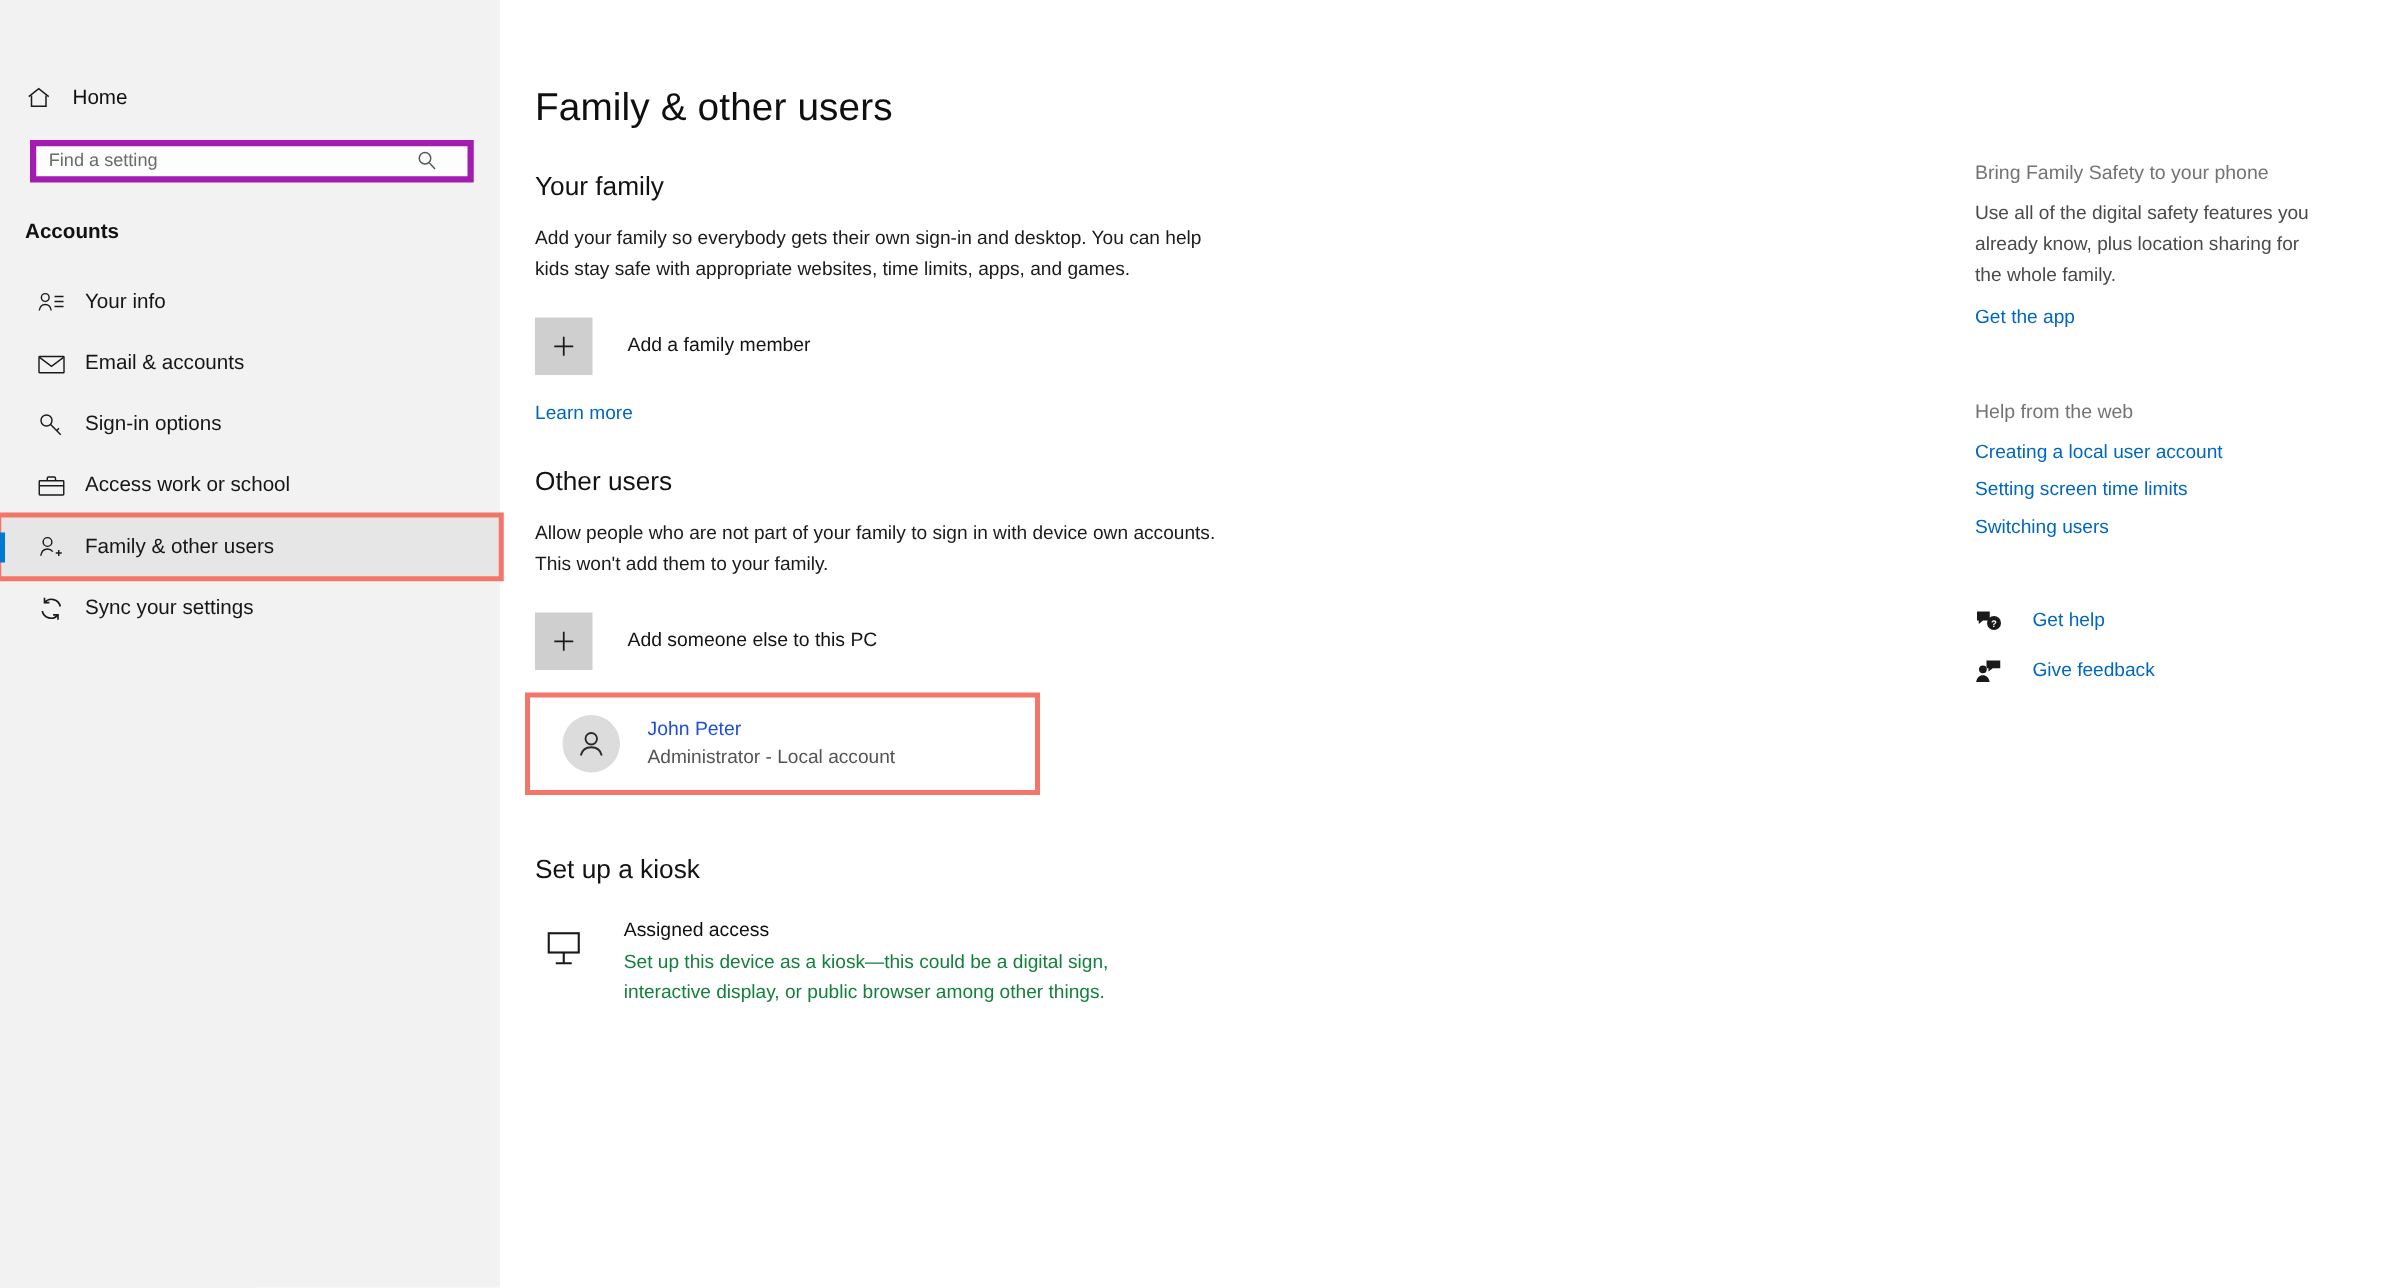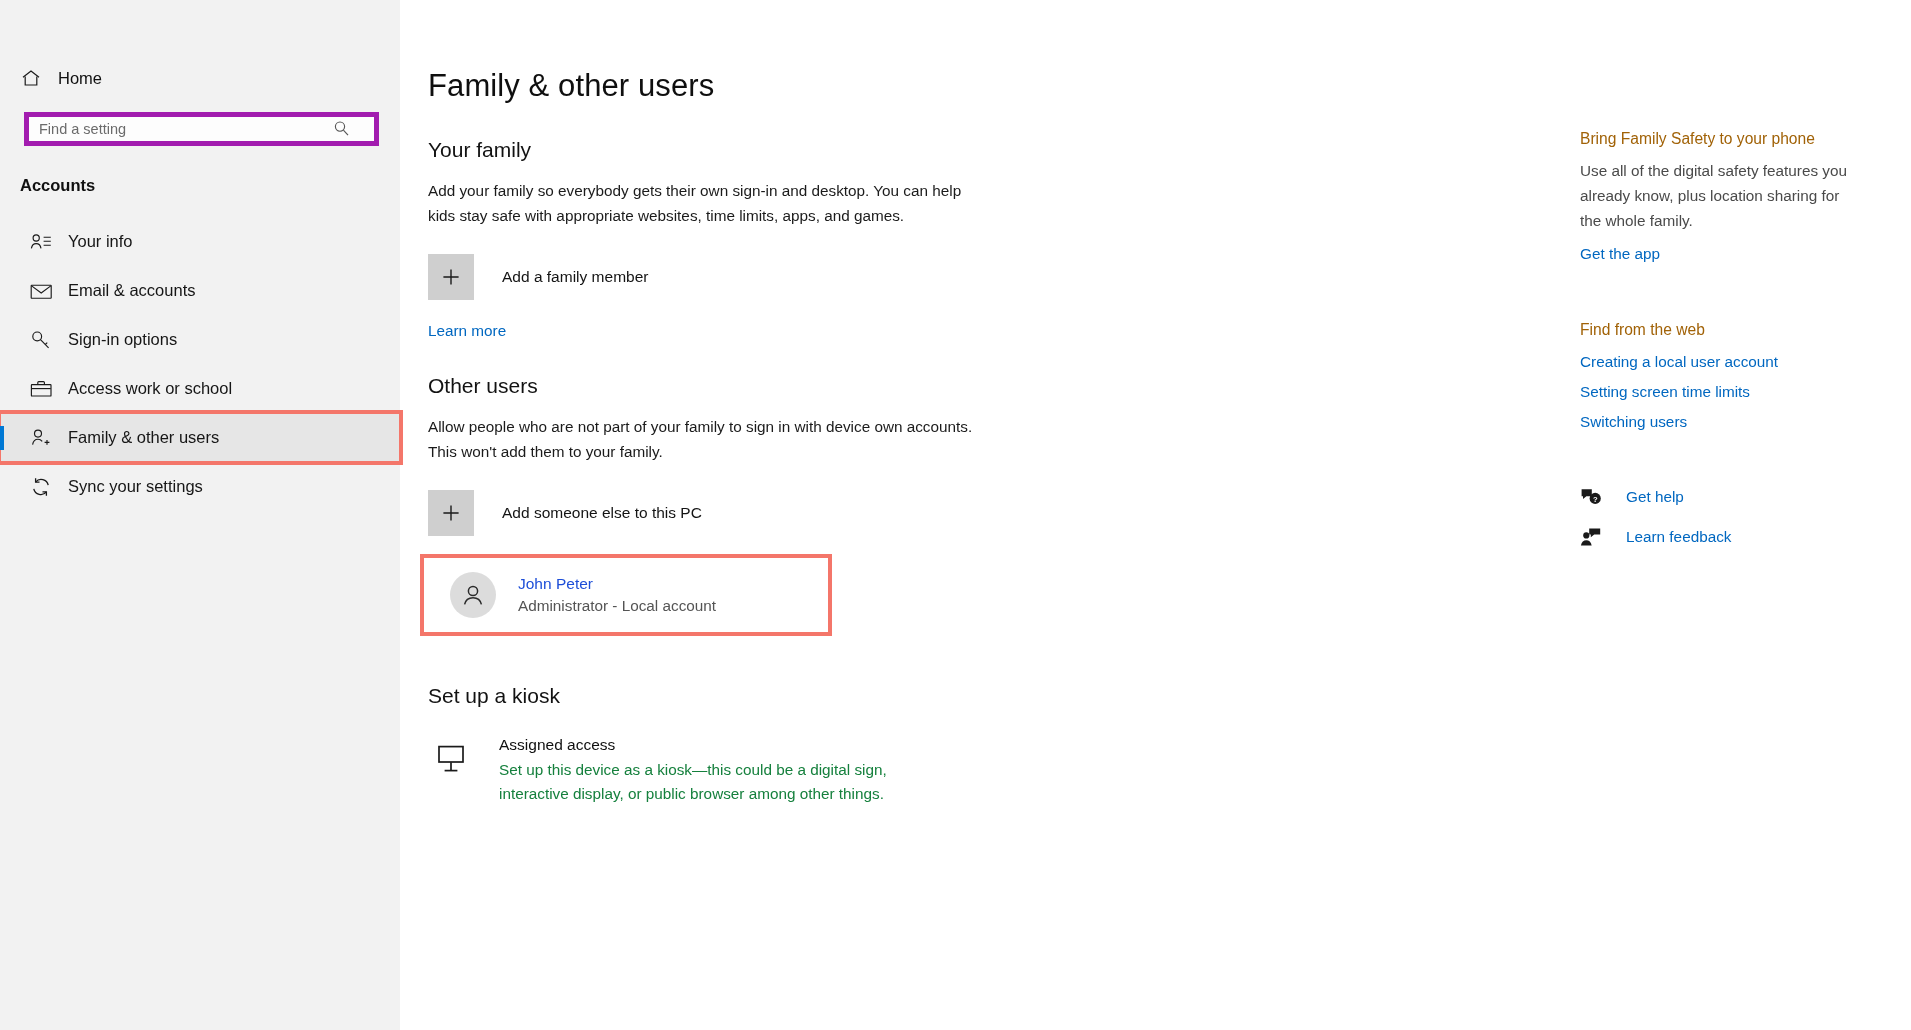--- a/index.html
+++ b/index.html
@@ -236,21 +236,21 @@
   .rightpanel {
     position: absolute;
     left: 1580px; top: 0;
     width: 331px;
     height: 1030px;
     background: #ffffff;
     padding-top: 128px;
   }
   .rp-head {
     font-size: 15.6px;
-    color: #a16207;
+    color: #737373;
     line-height: 22px;
   }
   .rp-body {
     font-size: 15.3px;
     line-height: 25px;
     color: #4a4a4a;
     margin-top: 8px;
     max-width: 284px;
   }
   .rp-link-block { margin-top: 10px; }
@@ -469,21 +469,21 @@
 
 </div>
 
 <div class="rightpanel">
 
   <div class="rp-head">Bring Family Safety to your phone</div>
   <div class="rp-body">Use all of the digital safety features you already know, plus location sharing for the whole family.</div>
   <a class="link rp-link">Get the app</a>
 
   <div class="rp-group">
-    <div class="rp-head">Find from the web</div>
+    <div class="rp-head">Help from the web</div>
     <div class="rp-link-block">
       <a class="link rp-link">Creating a local user account</a>
       <a class="link rp-link">Setting screen time limits</a>
       <a class="link rp-link">Switching users</a>
     </div>
   </div>
 
   <div class="rp-group">
     <div class="rp-icon-link">
       <span class="glyph">
@@ -496,17 +496,17 @@
       <span class="lbl">Get help</span>
     </div>
     <div class="rp-icon-link">
       <span class="glyph">
         <svg width="22" height="20" viewBox="0 0 22 20" fill="none">
           <path d="M9.2 1.4h11v6.2h-6l-3.4 2.6V7.6h-1.6z" fill="#1a1a1a"></path>
           <circle cx="6.3" cy="8.4" r="3.1" fill="#1a1a1a"></circle>
           <path d="M0.9 18.6c.6-3.6 2.7-5.4 5.4-5.4s4.8 1.8 5.4 5.4z" fill="#1a1a1a"></path>
         </svg>
       </span>
-      <span class="lbl">Learn feedback</span>
+      <span class="lbl">Give feedback</span>
     </div>
   </div>
 
 </div>
 
 </body></html>

